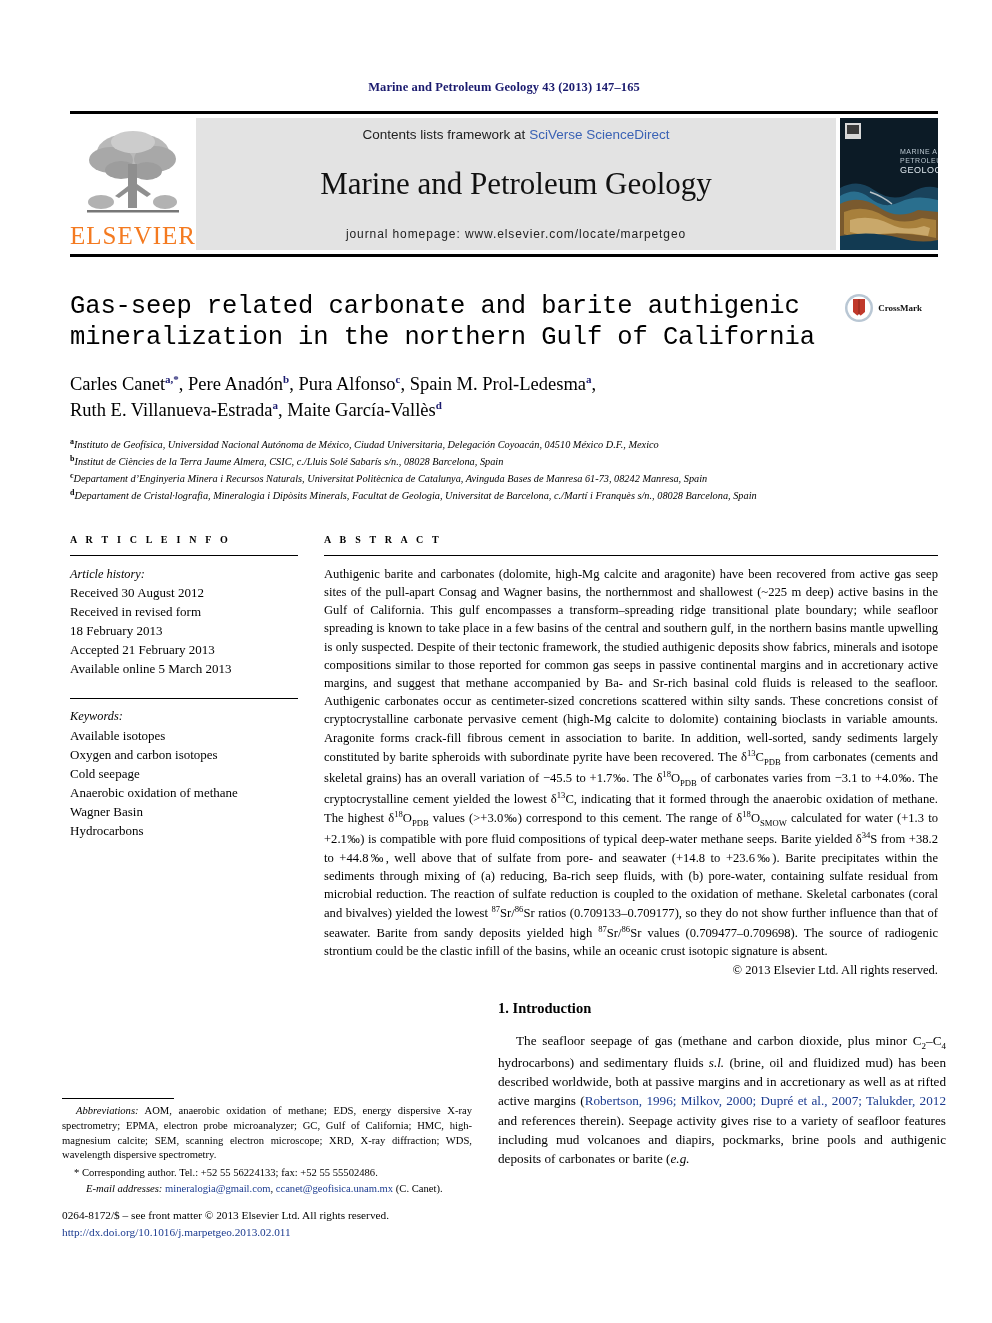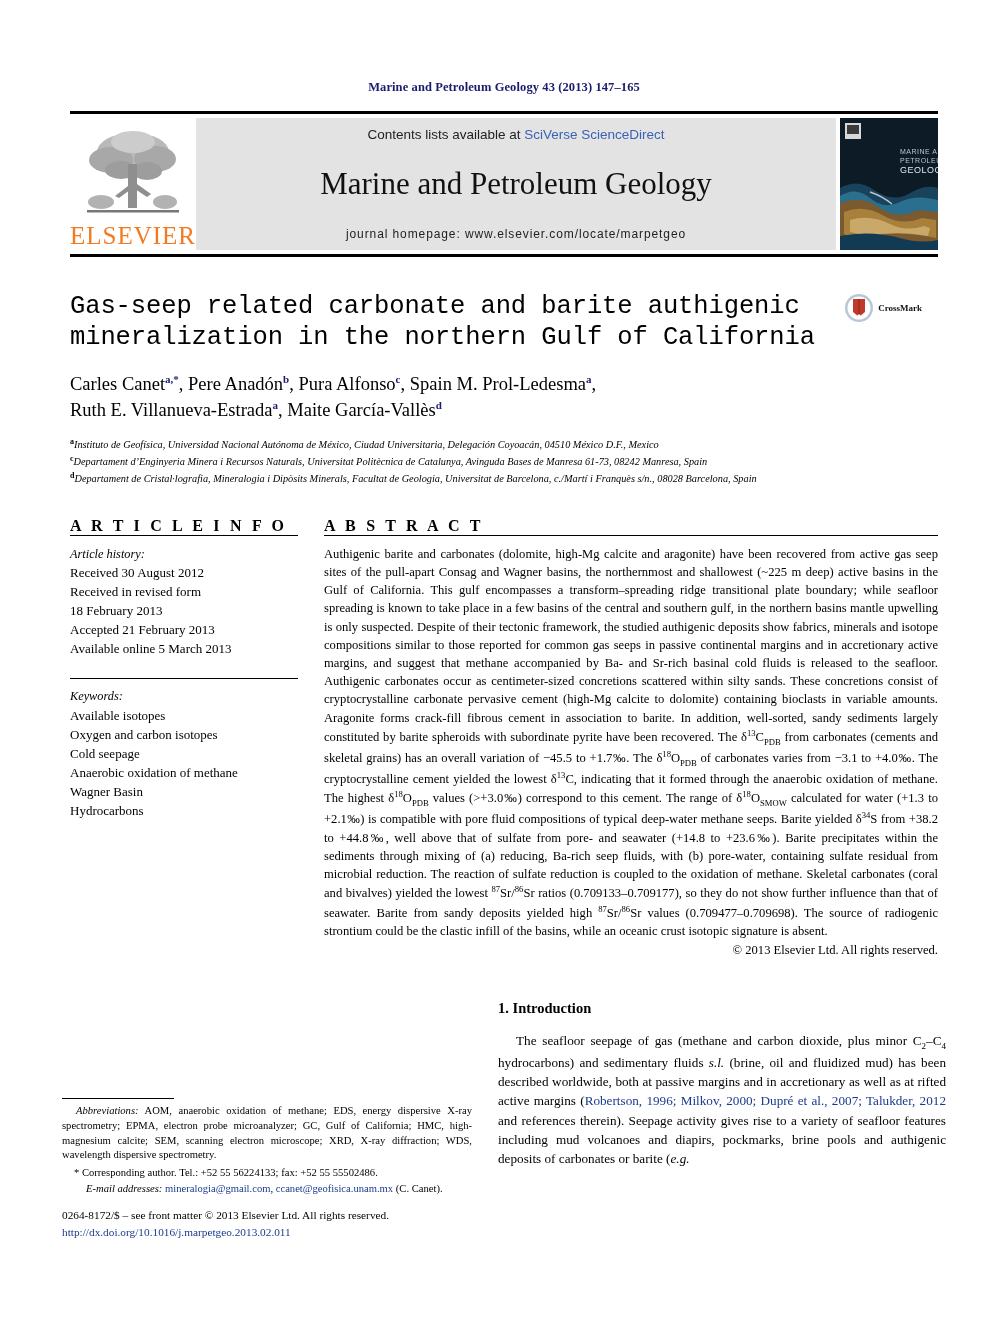--- a/index.html
+++ b/index.html
@@ -156,22 +156,23 @@
     margin: 30px 62px 0 62px;
     display: flex;
     gap: 26px;
   }
   .col-info { width: 228px; flex: 0 0 228px; }
   .col-abstract { flex: 1 1 auto; }
 
   .sec-head {
     font-family: "Liberation Serif", serif;
     font-weight: bold;
-    font-size: 16px;
+    font-size: 10px;
     letter-spacing: 3.2px;
+    margin-bottom: 10px;
   }
   .rule {
     border-top: 1px solid #000;
     margin-bottom: 9px;
   }
 
   .hist-label, .kw-label {
     font-style: italic;
     font-size: 12.3px;
     line-height: 1.47;
@@ -279,21 +280,21 @@
             <ellipse cx="20" cy="76" rx="13" ry="7" fill="#b2b2b2"></ellipse>
             <ellipse cx="84" cy="76" rx="12" ry="7" fill="#b2b2b2"></ellipse>
             <rect x="6" y="84" width="92" height="2.5" fill="#777"></rect>
           </g>
         </svg>
         <div class="elsevier-word">ELSEVIER</div>
       </div>
 
       <div class="masthead-center">
         <div class="contents-line">
-          <span>Contents lists available at </span><span class="sd-link">SciVerse ScienceDirect</span>
+          <span>Contents lists framework at </span><span class="sd-link">SciVerse ScienceDirect</span>
         </div>
         <div class="journal-title">Marine and Petroleum Geology</div>
         <div class="homepage-line">journal homepage: www.elsevier.com/locate/marpetgeo</div>
       </div>
 
       <div class="cover-thumb">
         <svg width="98" height="132" viewBox="0 0 98 132">
           <rect width="98" height="132" fill="#0c1b26"></rect>
           <rect x="5" y="5" width="16" height="16" fill="#d8d8d8"></rect>
           <rect x="7" y="7" width="12" height="9" fill="#3b3b3b"></rect>
@@ -331,20 +332,21 @@
     <span><span>Carles Canet</span><sup>a,<span class="star">*</span></sup></span>,
     <span><span>Pere Anadón</span><sup>b</sup></span>,
     <span><span>Pura Alfonso</span><sup>c</sup></span>,
     <span><span>Spain M. Prol-Ledesma</span><sup>a</sup></span>,<br>
     <span><span>Ruth E. Villanueva-Estrada</span><sup>a</sup></span>,
     <span><span>Maite García-Vallès</span><sup>d</sup></span>
   </div>
 
   <div class="affiliations">
     <div><sup>a</sup><span>Instituto de Geofísica, Universidad Nacional Autónoma de México, Ciudad Universitaria, Delegación Coyoacán, 04510 México D.F., Mexico</span></div>
+    <div><sup>b</sup><span>Institut de Ciències de la Terra Jaume Almera, CSIC, c./Lluis Solé Sabarís s/n., 08028 Barcelona, Spain</span></div>
     <div><sup>c</sup><span>Departament d’Enginyeria Minera i Recursos Naturals, Universitat Politècnica de Catalunya, Avinguda Bases de Manresa 61-73, 08242 Manresa, Spain</span></div>
     <div><sup>d</sup><span>Departament de Cristal·lografia, Mineralogia i Dipòsits Minerals, Facultat de Geologia, Universitat de Barcelona, c./Martí i Franquès s/n., 08028 Barcelona, Spain</span></div>
   </div>
 
   <div class="info-abstract">
 
     <div class="col-info">
       <div class="sec-head">A R T I C L E  I N F O</div>
       <div class="rule"></div>
       <div class="hist-label">Article history:</div>

